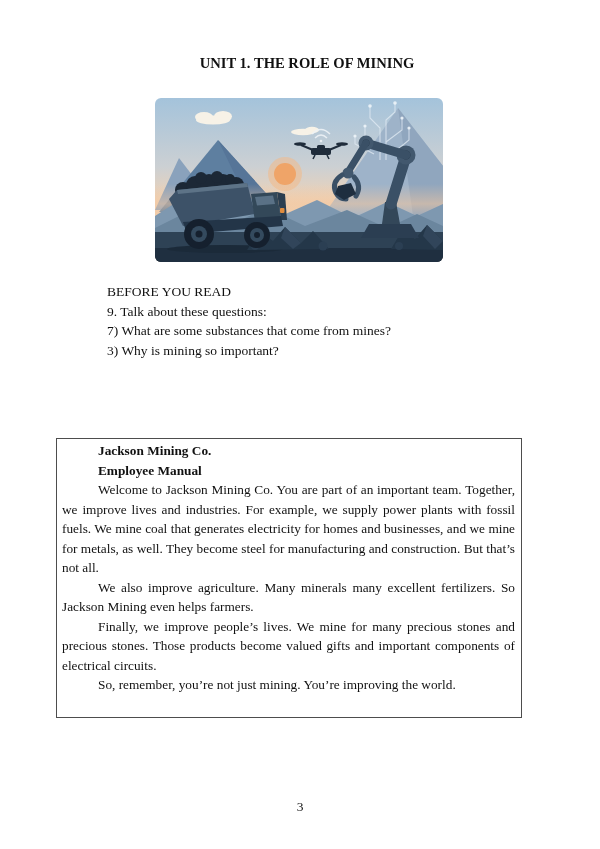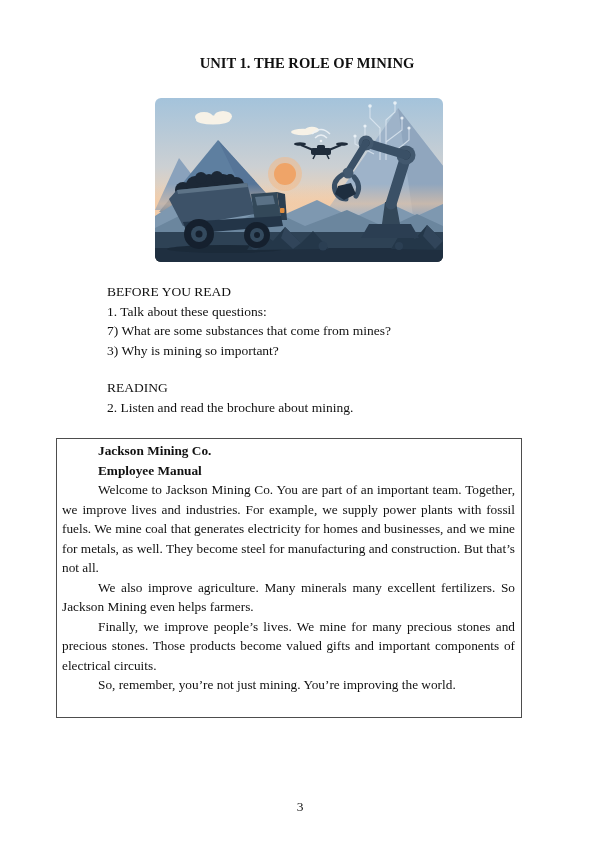--- a/index.html
+++ b/index.html
@@ -199,29 +199,25 @@
           <ellipse cx="187" cy="46" rx="6" ry="1.7" stroke="none"></ellipse>
           <line x1="160" y1="57" x2="158" y2="61" stroke-width="1.5"></line>
           <line x1="172" y1="57" x2="174" y2="61" stroke-width="1.5"></line>
         </g>
       </g>
     </svg>
   </div>
 
   <div class="textblock" id="before-block">
     <p class="b">BEFORE YOU READ</p>
-    <p class="b">1. Talk about these questions:</p>
+    <p class="b">9. Talk about these questions:</p>
     <p>7) What are some substances that come from mines?</p>
     <p>3) Why is mining so important?</p>
   </div>
 
-  <div class="textblock" id="reading-block">
-    <p class="b">READING</p>
-    <p class="b">2. Listen and read the brochure about mining.</p>
-  </div>
 
   <div class="brochure-box">
     <p class="head">Jackson Mining Co.</p>
     <p class="head">Employee Manual</p>
     <p class="body">Welcome to Jackson Mining Co. You are part of an important team. Together, we improve lives and industries. For example, we supply power plants with fossil fuels. We mine coal that generates electricity for homes and businesses, and we mine for metals, as well. They become steel for manufacturing and construction. But that’s not all.</p>
     <p class="body">We also improve agriculture. Many minerals many excellent fertilizers. So Jackson Mining even helps farmers.</p>
     <p class="body">Finally, we improve people’s lives. We mine for many precious stones and precious stones. Those products become valued gifts and important components of electrical circuits.</p>
     <p class="body">So, remember, you’re not just mining. You’re improving the world.</p>
   </div>
 

